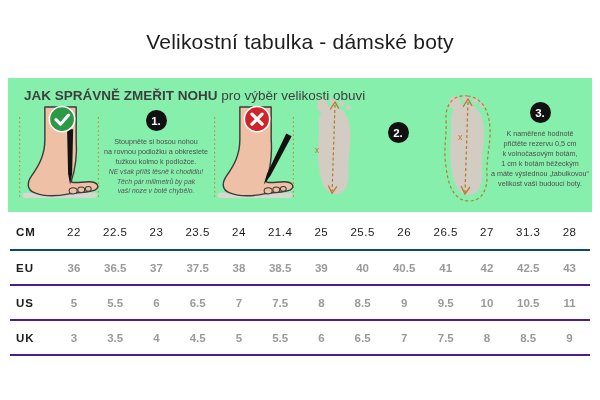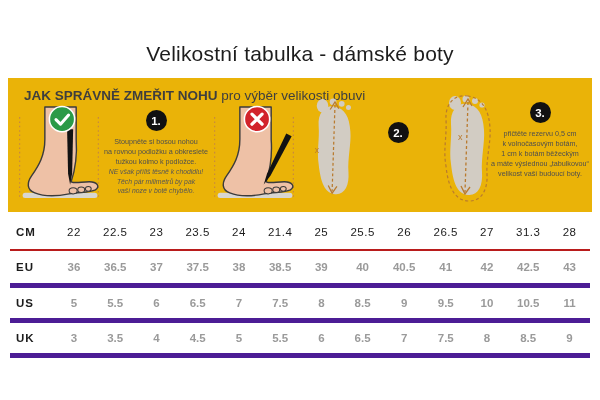--- a/index.html
+++ b/index.html
@@ -2,27 +2,27 @@
 <html><head>
 <meta charset="utf-8">
 <style>
   html,body{margin:0;padding:0;}
   body{
     width:600px;height:400px;background:#ffffff;overflow:hidden;position:relative;
     font-family:"Liberation Sans", sans-serif;
   }
   
   .page-title{
-    margin:0;padding-top:42px;text-align:center;
+    margin:0;padding-top:30px;text-align:center;
     font-size:21px;font-weight:400;color:#1d1d1d;letter-spacing:.2px;
   }
   
   .banner{
     position:absolute;top:78px;left:8px;width:584px;height:134px;
-    background:#eab308;overflow:hidden;
+    background:#86efac;overflow:hidden;
   }
   .banner-heading{
     position:absolute;top:10px;left:16px;font-size:13.5px;color:#3e3e3e;white-space:nowrap;
   }
   .banner-heading .strong{font-weight:600;}
   .fig{position:absolute;}
   .fig-foot-correct{left:6px;top:27px;width:90px;height:101px;}
   .fig-foot-wrong{left:200px;top:27px;width:92px;height:101px;}
   .fig-print-1{left:302px;top:16px;width:50px;height:108px;}
   .fig-print-2{left:432px;top:12px;width:54px;height:114px;}
@@ -48,23 +48,23 @@
     position:absolute;top:215px;left:10px;width:580px;border-collapse:collapse;
   }
   .size-table tr{height:35px;}
   .size-table th{
     text-align:left;padding-left:6px;font-size:11.5px;letter-spacing:1px;
     color:#1c1c1c;font-weight:bold;width:38px;
   }
   .size-table td{
     text-align:center;font-size:11.5px;color:#9a9a9a;font-weight:700;width:41px;
   }
-  .row-cm{border-bottom:2px solid #b91c1c;height:33px;}
+  .row-cm{border-bottom:2px solid #0c4a6e;height:33px;}
   .row-cm td{color:#1c1c1c;font-weight:normal;letter-spacing:.5px;}
-  .row-eu,.row-us,.row-uk{border-bottom:5px solid #4c1d95;}
+  .row-eu,.row-us,.row-uk{border-bottom:2px solid #4c1d95;}
 </style>
 </head>
 <body>
 
 <h1 class="page-title">Velikostní tabulka - dámské boty</h1>
 
 <div class="banner">
   <div class="banner-heading">
     <span class="strong">JAK SPRÁVNĚ ZMEŘIT NOHU</span><span> pro výběr velikosti obuvi</span>
   </div>
@@ -138,20 +138,21 @@
     <path d="M28,4 C14,2 5,12 6,28 C7,44 3,58 6,74 C8,94 14,108 28,109 C41,110 48,98 47,82 C46,68 51,50 50,36 C49,18 42,6 28,4 Z" fill="none" stroke="#b97a2e" stroke-width="1.2" stroke-dasharray="3,2.5"></path>
     <line x1="28" y1="10" x2="25" y2="100" stroke="#b97a2e" stroke-width="1.3" stroke-dasharray="3,2.5"></line>
     <path d="M23,15 L28,7 L32,14" fill="none" stroke="#b97a2e" stroke-width="1.3"></path>
     <path d="M21,94 L25,102 L30,95" fill="none" stroke="#b97a2e" stroke-width="1.3"></path>
     <text x="18" y="48" font-size="9" fill="#b97a2e">x</text>
   </svg>
 
   <div class="step step-3">
     <div class="step-badge">3.</div>
     <div class="step-lines">
+        <div>K naměřené hodnotě</div>
         <div>přičtěte rezervu 0,5 cm</div>
         <div>k volnočasovým botám,</div>
         <div>1 cm k botám běžeckým</div>
         <div>a máte výslednou „tabulkovou“</div>
         <div>velikost vaší budoucí boty.</div>
       </div>
   </div>
 </div>
 
 <table class="size-table">

